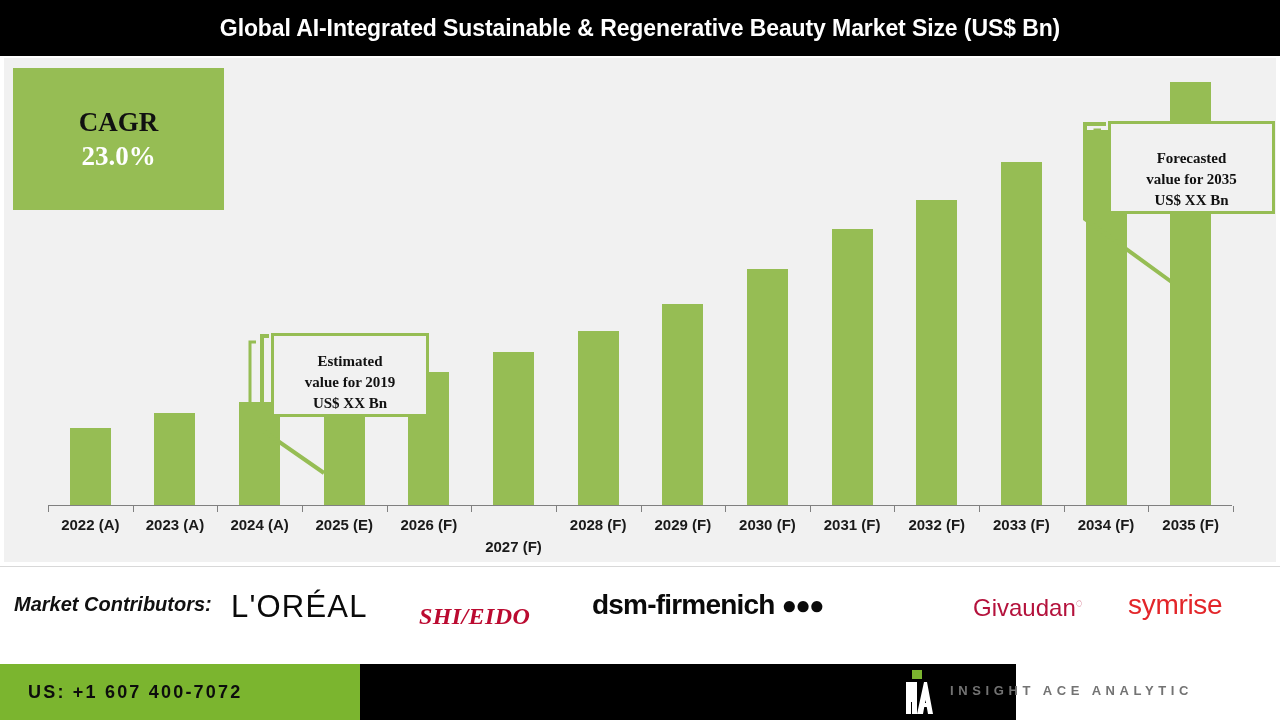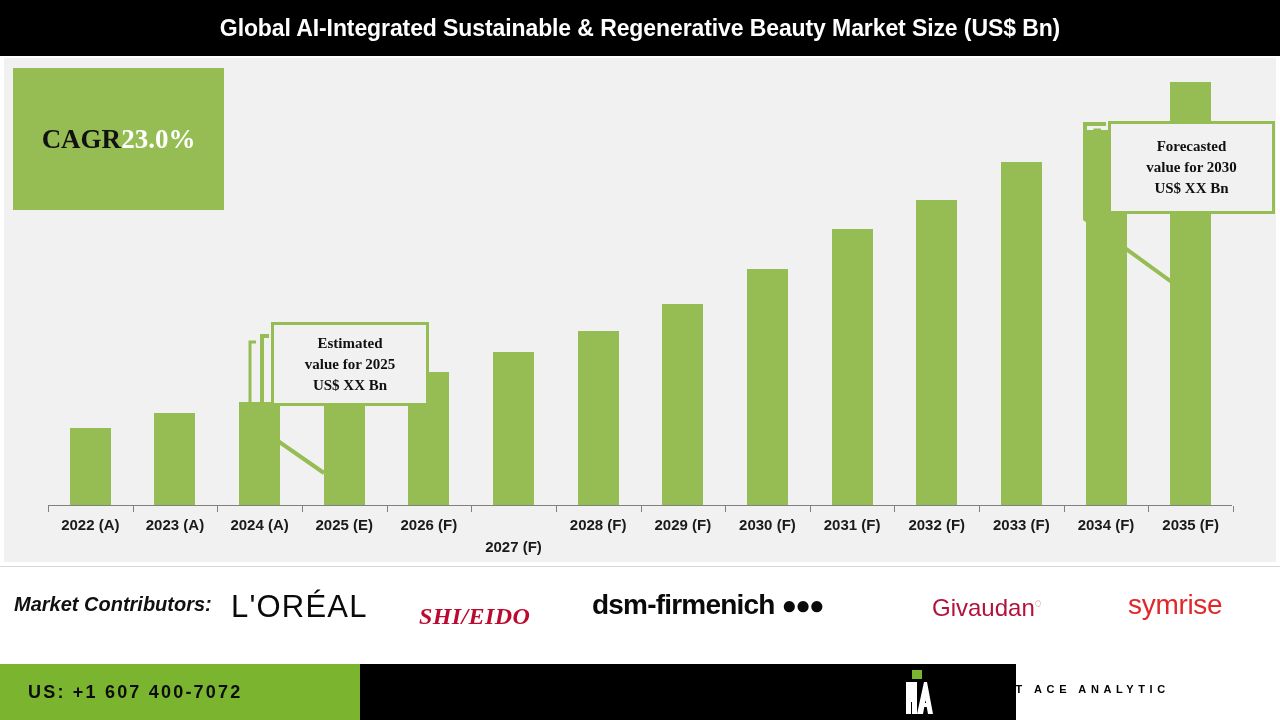--- a/index.html
+++ b/index.html
@@ -32,21 +32,21 @@
     background:#f1f1f1;
     border:4px solid #ffffff;
     border-top:2px solid #ffffff;
   }
   #chart-inner { position:absolute; left:0; top:0; right:0; bottom:0; }
 
   
   #cagr-box {
     position:absolute; left:9px; top:10px; width:211px; height:142px;
     background:#96bd54;
-    display:flex; flex-direction:row;
+    display:flex; flex-direction:column;
     align-items:center; justify-content:center;
     font-family:"Liberation Serif", serif;
   }
   #cagr-box .cagr-line1,
   #cagr-box .cagr-line2 {
     color:#111111; font-weight:bold; font-size:27px; line-height:33px;
     white-space:nowrap;
   }
   #cagr-box .cagr-value {
     color:#ffffff; font-weight:bold; font-size:27px; line-height:34px;
@@ -78,28 +78,28 @@
     white-space:nowrap;
   }
 
   
   .callout {
     position:absolute;
     background:#f1f1f1;
     border:3px solid #96bd54;
     font-family:"Liberation Serif", serif;
     display:flex; flex-direction:column;
-    align-items:center; justify-content:center;
+    align-items:center; justify-content:flex-end;
     z-index:6;
   }
   .callout .cl {
     font-size:15px; font-weight:bold; color:#111111;
     line-height:21px; white-space:nowrap;
   }
-  #callout-2025 { left:267px; top:264px; width:158px; height:84px; }
+  #callout-2025 { left:267px; top:275px; width:158px; height:84px; }
   #callout-2035 { left:1104px; top:63px; width:167px; height:93px; }
 
   .leader-svg { position:absolute; left:0; top:0; z-index:5; overflow:visible; }
 
   
   #contributors {
     position:absolute; left:0; top:566px; width:1280px; height:98px;
     background:#ffffff;
     border-top:1px solid #d8d8d8;
   }
@@ -124,21 +124,21 @@
     color:#bb0a30; letter-spacing:0.4px;margin-top:8px;
   }
   #logo-dsm {
     left:592px; top:22px;
     font-family:"Liberation Sans", sans-serif;
     font-size:28px; font-weight:bold; color:#0a0a0a;
     letter-spacing:-0.8px;
   }
   #logo-dsm .dots { letter-spacing:-2px; font-size:26px; }
   #logo-givaudan {
-    left:932px; top:27px;
+    left:973px; top:27px;
     font-family:"Liberation Sans", sans-serif;
     font-size:24px; font-weight:400; color:#b4123c;text-align:right;
   }
   #logo-givaudan .reg {
     font-size:12px; vertical-align:super; color:#b4123c;
   }
   #logo-symrise {
     left:1128px; top:22px;
     font-family:"Liberation Sans", sans-serif;
     font-size:28px; font-weight:400; color:#e3262a;
@@ -160,21 +160,21 @@
     font-family:"Liberation Sans", sans-serif;
     font-size:18px; font-weight:bold; color:#0d0d0d;
     letter-spacing:2.2px; white-space:nowrap;
   }
   #brand-mark {
     position:absolute; left:903px; top:670px; width:30px; height:44px;
   }
   #brand-name {
     position:absolute; left:950px; top:683px;
     font-family:"Liberation Sans", sans-serif;
-    font-size:11px; font-weight:bold; color:#000000;
+    font-size:13px; font-weight:bold; color:#737373;
     letter-spacing:4.6px; white-space:nowrap;
   }
 </style>
 </head>
 <body>
 
 <div id="title-bar">
   <div class="title-text">Global AI-Integrated Sustainable &amp; Regenerative Beauty Market Size (US$ Bn)</div>
 </div>
 
@@ -243,26 +243,26 @@
         <div class="xlabel" style="left: 674.464px;">2030 (F)</div>
         <div class="xlabel" style="left: 759.107px;">2031 (F)</div>
         <div class="xlabel" style="left: 843.75px;">2032 (F)</div>
         <div class="xlabel" style="left: 928.393px;">2033 (F)</div>
         <div class="xlabel" style="left: 1013.04px;">2034 (F)</div>
         <div class="xlabel" style="left: 1097.68px;">2035 (F)</div>
       </div>
 
     <div class="callout" id="callout-2025">
       <div class="cl">Estimated</div>
-      <div class="cl">value for 2025</div>
+      <div class="cl">value for 2019</div>
       <div class="cl">US$ XX Bn</div>
     </div>
     <div class="callout" id="callout-2035">
       <div class="cl">Forecasted</div>
-      <div class="cl">value for 2030</div>
+      <div class="cl">value for 2035</div>
       <div class="cl">US$ XX Bn</div>
     </div>
 
   </div>
 </div>
 
 <div id="contributors">
   <div id="contrib-label">Market Contributors:</div>
 
   <div class="logo" id="logo-loreal">

